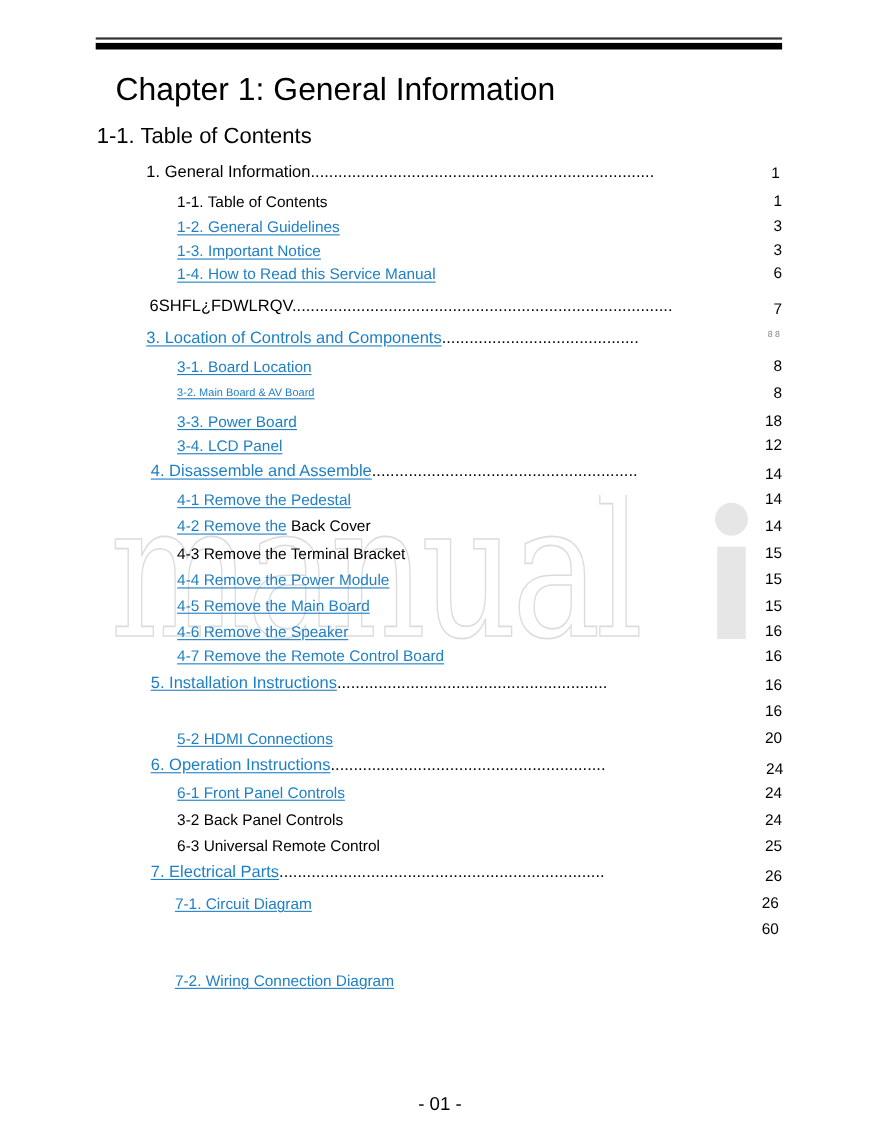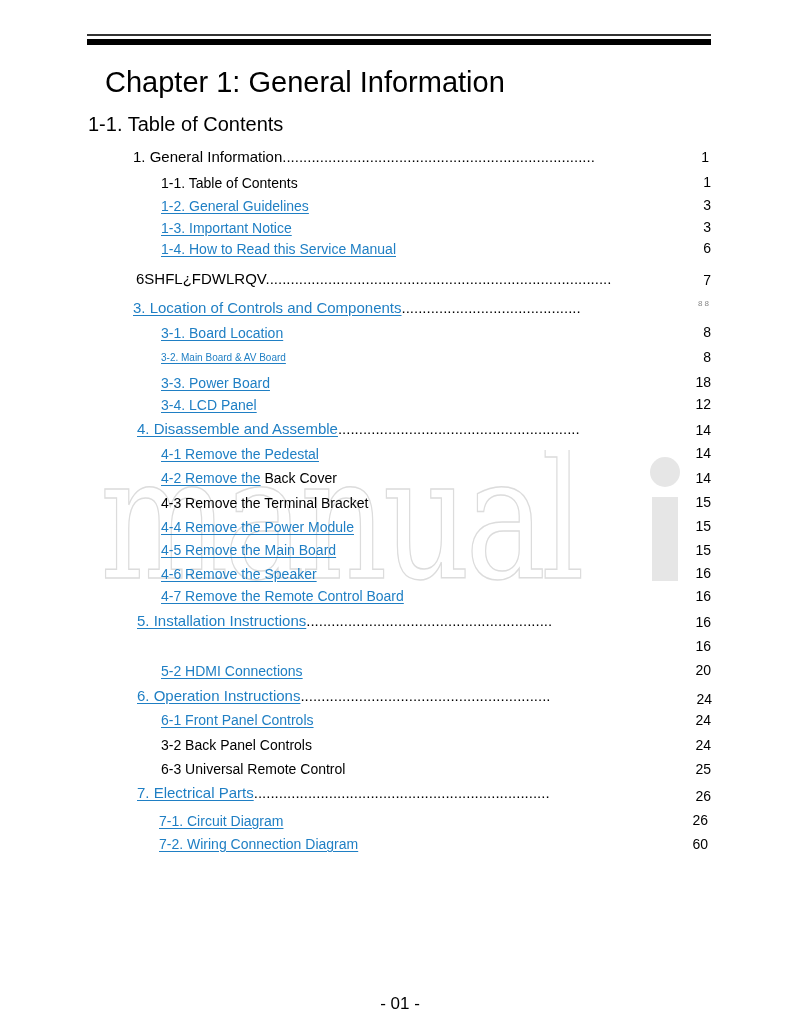--- a/index.html
+++ b/index.html
@@ -171,19 +171,19 @@
   <div class="entry main" style="left:137px; top:784px;">
     <a class="link">7. Electrical Parts</a><span class="dots">.......................................................................</span>
   </div>
   <div class="page" style="left:671px; top:787px;">26</div>
 
   <div class="entry" style="left:159px; top:812px;">
     <a class="link">7-1. Circuit Diagram</a>
   </div>
   <div class="page" style="left:668px; top:811px;">26</div>
 
-  <div class="entry" style="left:159px; top:835px;">
+  <div class="entry" style="left:159px; top:882px;">
     <a class="link">7-2. Wiring Connection Diagram</a>
   </div>
   <div class="page" style="left:668px; top:835px;">60</div>
 </div>
 
 <div class="footer">- 01 -</div>
 
 </body></html>

